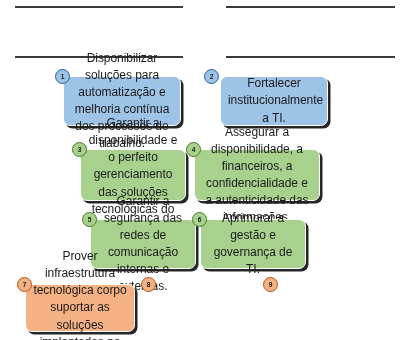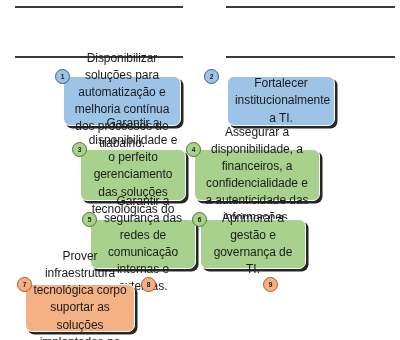--- a/index.html
+++ b/index.html
@@ -78,21 +78,21 @@
 
 <div id="canvas">
     <div class="rule" style="left: 15px; top: 6px; width: 168px; background: rgb(59, 59, 59);"></div>
     <div class="rule" style="left: 226px; top: 6px; width: 169px; background: rgb(59, 59, 59);"></div>
     <div class="rule" style="left: 15px; top: 56px; width: 168px; background: rgb(59, 59, 59);"></div>
     <div class="rule" style="left: 226px; top: 56px; width: 169px; background: rgb(59, 59, 59);"></div>
     <div class="card blue" style="left: 63px; top: 76px; width: 118px; height: 50px;">
       <div class="card-text">Disponibilizar  soluções para automatização e melhoria contínua dos processos de trabalho.</div>
     </div>
     <div class="badge blue" style="left: 55px; top: 69px;">1</div>
-    <div class="card blue" style="left: 227px; top: 76px; width: 108px; height: 50px;">
+    <div class="card blue" style="left: 220px; top: 76px; width: 108px; height: 50px;">
       <div class="card-text">Fortalecer institucionalmente a TI.</div>
     </div>
     <div class="badge blue" style="left: 204px; top: 69px;">2</div>
     <div class="card green" style="left: 80px; top: 149px; width: 106px; height: 52px;">
       <div class="card-text">Garantir a disponibilidade e o perfeito gerenciamento das soluções tecnológicas do MAPA.</div>
     </div>
     <div class="badge green" style="left: 72px; top: 142px;">3</div>
     <div class="card green" style="left: 194px; top: 149px; width: 126px; height: 52px;">
       <div class="card-text">Assegurar a disponibilidade, a financeiros, a confidencialidade e a autenticidade das informações.</div>
     </div>

